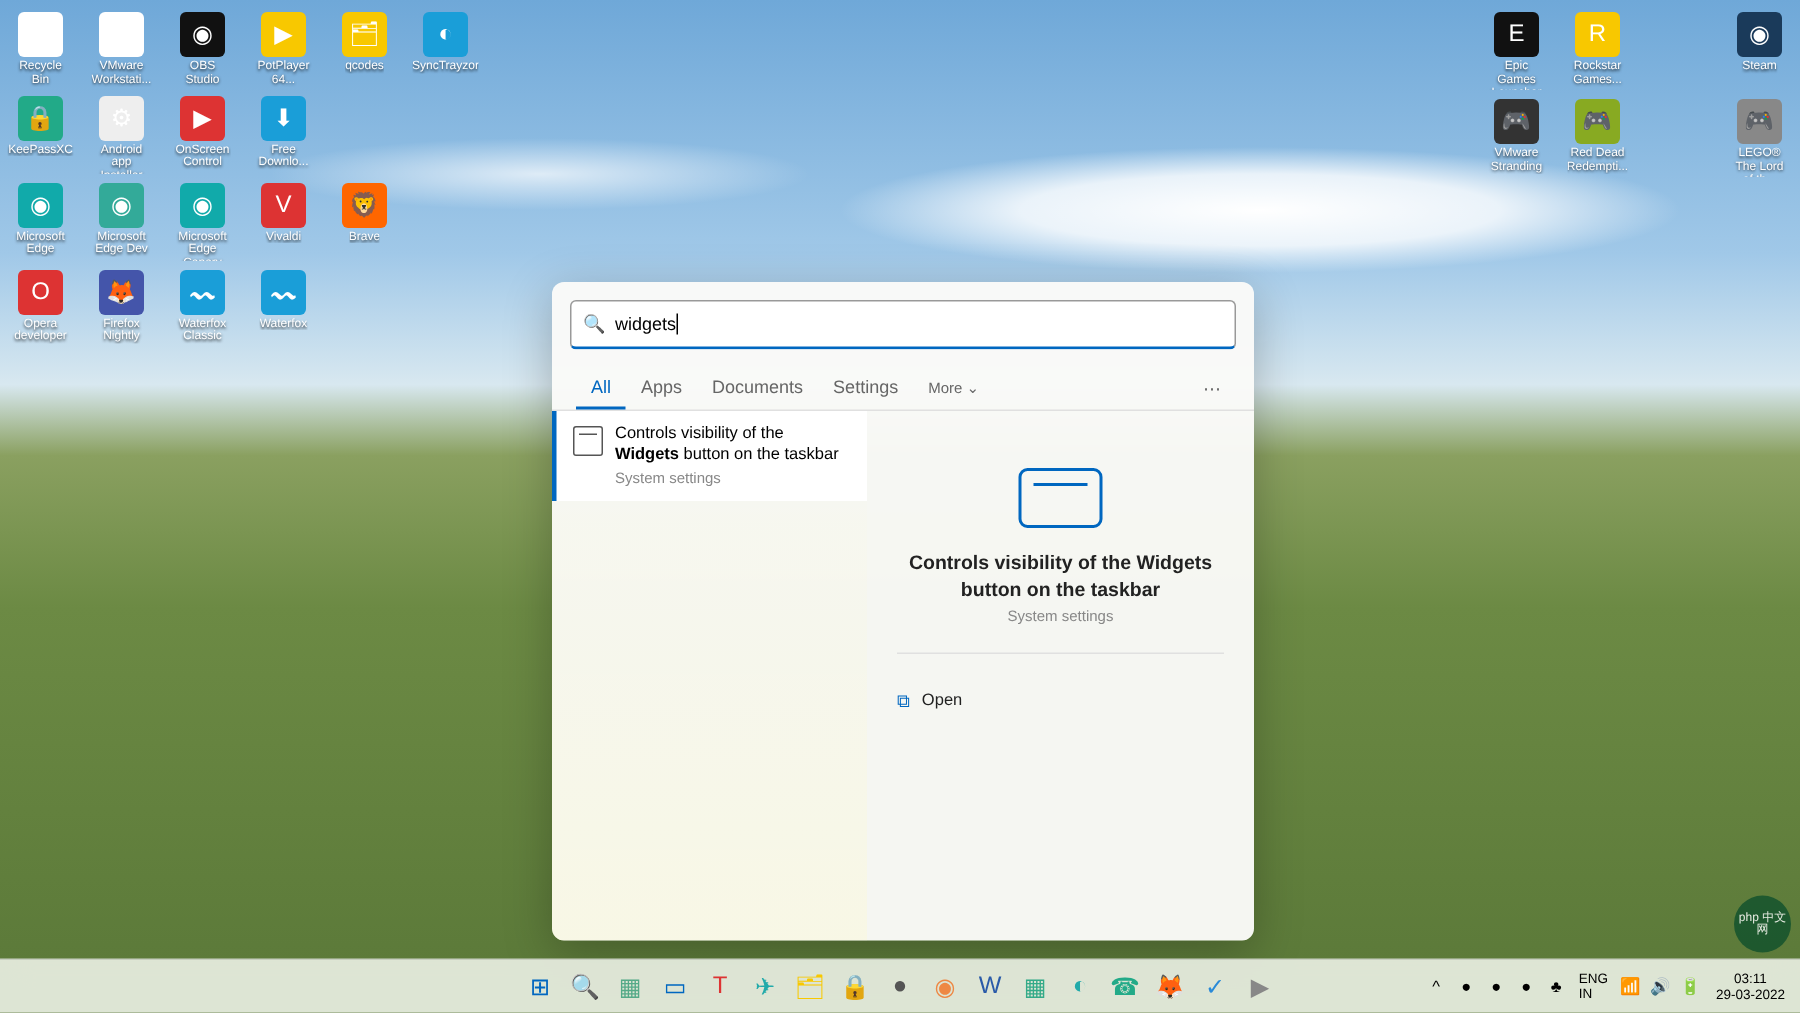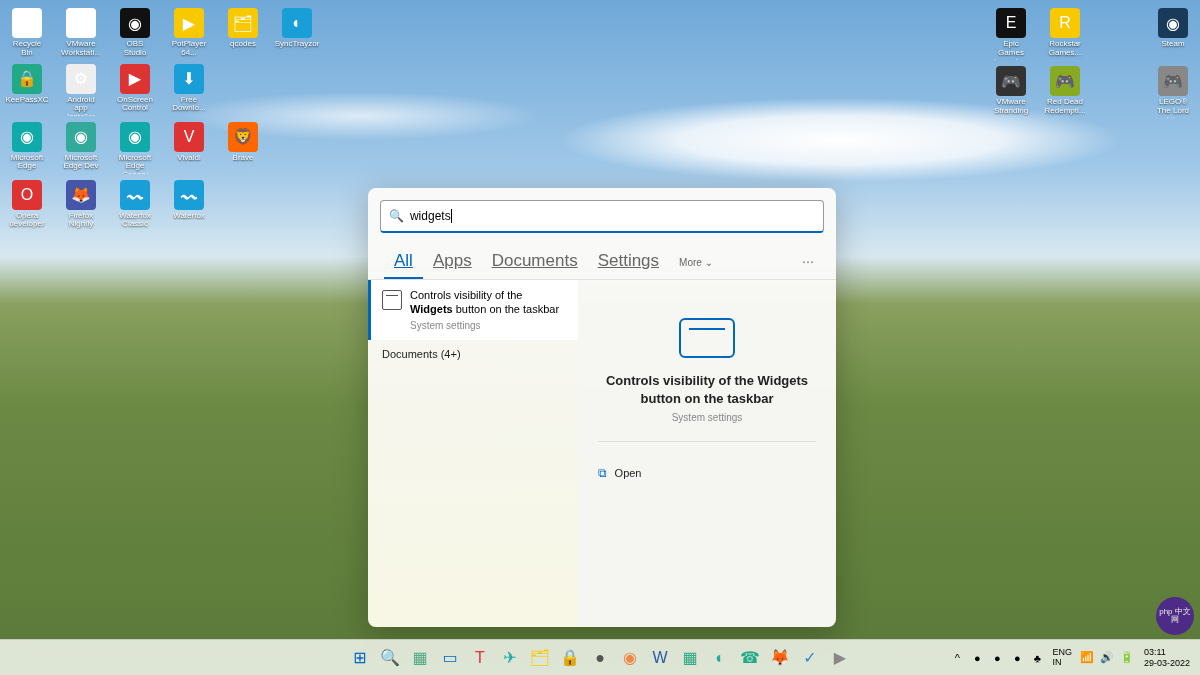--- a/index.html
+++ b/index.html
@@ -12,21 +12,21 @@
 .icon-row{display:flex;gap:16px;}
 .desktop-icon{width:38px;display:flex;flex-direction:column;align-items:center;cursor:pointer;}
 .desktop-icon .ico{width:30px;height:30px;border-radius:4px;display:flex;align-items:center;justify-content:center;font-size:16px;color:#fff;}
 .desktop-icon .lbl{font-size:8px;color:#fff;text-align:center;text-shadow:0 1px 2px rgba(0,0,0,0.8);line-height:1.1;max-height:20px;overflow:hidden;margin-top:2px;}
 .search-panel{position:absolute;left:368px;top:188px;width:468px;height:439px;background:rgba(250,250,248,0.97);border-radius:8px;box-shadow:0 8px 32px rgba(0,0,0,0.25);overflow:hidden;display:flex;flex-direction:column;}
 .search-box{margin:12px;height:30px;border:1px solid #999;border-bottom:2px solid #0067c0;border-radius:4px;display:flex;align-items:center;padding:0 8px;background:#fff;}
 .search-box .si{color:#666;margin-right:6px;font-size:12px;}
 .cursor{display:inline-block;width:1px;height:14px;background:#000;vertical-align:middle;animation:blink 1s infinite;}
 @keyframes blink{50%{opacity:0;}}
 .tabs{display:flex;padding:0 16px;border-bottom:1px solid #e0e0e0;align-items:center;}
-.tab{padding:6px 10px;font-size:17px;color:#666;cursor:pointer;border-bottom:2px solid transparent;text-decoration:underline;}
+.tab{padding:6px 10px;font-size:12px;color:#666;cursor:pointer;border-bottom:2px solid transparent;}
 .tab.active{color:#0067c0;border-bottom-color:#0067c0;}
 .tab-more{color:#666;font-size:10px;padding:6px 10px;}
 .tab-menu{margin-left:auto;color:#666;cursor:pointer;padding:6px;}
 .content{flex:1;display:flex;}
 .left-col{width:210px;display:flex;flex-direction:column;background:linear-gradient(to bottom,rgba(255,255,255,0) 0%,rgba(255,250,200,0.3) 100%);}
 .section-hdr{font-size:11px;font-weight:600;padding:10px 14px 6px;color:#222;}
 .result-item{padding:8px 14px;display:flex;gap:8px;cursor:pointer;}
 .result-item.sel{background:#fff;border-left:3px solid #0067c0;padding-left:11px;}
 .result-item .ric{width:18px;height:18px;border:1.5px solid #555;border-radius:2px;flex-shrink:0;margin-top:2px;position:relative;}
 .result-item .ric::after{content:"";position:absolute;left:3px;right:3px;top:4px;height:1px;background:#555;}
@@ -40,22 +40,22 @@
 .detail-sub{font-size:10px;color:#888;margin-top:4px;}
 .divider{width:100%;height:1px;background:#e0e0e0;margin:18px 0;}
 .action-row{width:100%;display:flex;align-items:center;gap:8px;padding:6px 4px;cursor:pointer;font-size:11px;color:#222;}
 .action-row .ai{color:#0067c0;font-size:12px;}
 .taskbar{position:absolute;bottom:0;left:0;right:0;height:35px;background:rgba(245,248,240,0.85);backdrop-filter:blur(10px);display:flex;align-items:center;border-top:1px solid rgba(0,0,0,0.1);}
 .tb-center{position:absolute;left:50%;transform:translateX(-50%);display:flex;gap:4px;align-items:center;}
 .tb-icon{width:26px;height:26px;display:flex;align-items:center;justify-content:center;border-radius:3px;cursor:pointer;font-size:16px;}
 .tb-right{position:absolute;right:4px;display:flex;align-items:center;gap:2px;}
 .tray-icon{width:18px;height:18px;display:flex;align-items:center;justify-content:center;font-size:11px;cursor:pointer;}
 .lang{font-size:9px;line-height:1.1;text-align:left;padding:0 4px;cursor:pointer;}
-.clock{font-size:9px;line-height:1.2;text-align:left;padding:0 6px;cursor:pointer;}
-.watermark{position:absolute;right:6px;bottom:40px;width:38px;height:38px;border-radius:50%;background:#4c1d95;color:#fff;display:flex;align-items:center;justify-content:center;font-size:8px;line-height:1;opacity:0.85;text-align:center;}
+.clock{font-size:9px;line-height:1.2;text-align:center;padding:0 6px;cursor:pointer;}
+.watermark{position:absolute;right:6px;bottom:40px;width:38px;height:38px;border-radius:50%;background:#14532d;color:#fff;display:flex;align-items:center;justify-content:center;font-size:8px;line-height:1;opacity:0.85;text-align:center;}
 </style>
 </head>
 <body>
 
 <div class="clouds"></div>
 
 <div class="desktop">
   <div class="icon-grid left" id="grid-left">
       <div class="icon-row">
         <div class="desktop-icon">
@@ -198,21 +198,20 @@
     </div>
     <div class="content">
       <div class="left-col">
         <div class="result-item sel">
           <div class="ric"></div>
           <div class="rt">
             <div><span>Controls visibility of the </span><b>Widgets</b><span> button on the taskbar</span></div>
             <div class="sub">System settings</div>
           </div>
         </div>
-        <div class="section-link">Documents (4+)</div>
       </div>
       <div class="right-col">
         <div class="detail-icon"></div>
         <div class="detail-title">Controls visibility of the Widgets button on the taskbar</div>
         <div class="detail-sub">System settings</div>
         <div class="divider"></div>
         <div class="action-row">
           <span class="ai">⧉</span>
           <span>Open</span>
         </div>

